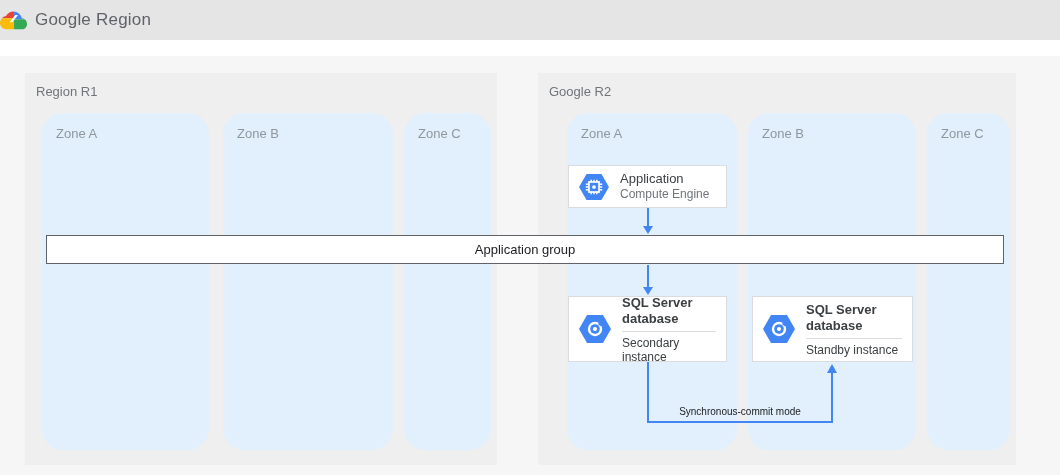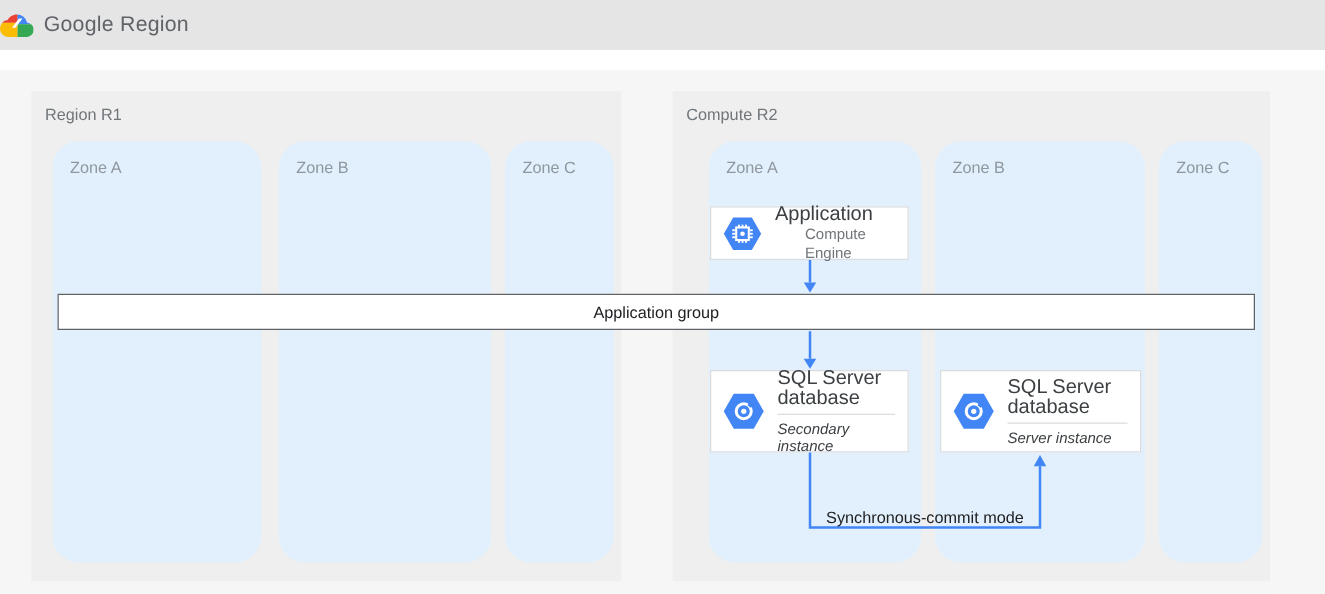--- a/index.html
+++ b/index.html
@@ -38,31 +38,31 @@
   .band-label { font-size:13px; color:#202124; }
 
   
   .node-card { position:absolute; background:#fff; border:1px solid #dadce0; z-index:4;
                display:flex; align-items:center; padding:0 10px 0 9px; }
   #app-card { left:568px; top:109px; width:159px; height:43px; }
   #sql-card-secondary { left:568px; top:240px; width:159px; height:66px; }
   #sql-card-standby   { left:752px; top:240px; width:161px; height:66px; }
   .card-icon { flex:0 0 auto; display:block; }
   .card-body { flex:1 1 auto; margin-left:10px; min-width:0; }
-  .card-title { font-size:16px; line-height:16px; color:#3c4043; font-weight:500; }
-  .card-title.reg { font-weight:400; }
-  .card-subtitle { font-size:12px; line-height:15px; color:#70757a;margin-left:24px; }
+  .card-title { font-size:13px; line-height:16px; color:#3c4043; font-weight:500; }
+  .card-title.reg { font-weight:700; }
+  .card-subtitle { font-size:12px; line-height:15px; color:#70757a; }
   .card-divider { border-top:1px solid #dadce0; margin:4px 0 4px; }
-  .card-instance { font-size:12px; line-height:14px; color:#3c4043; font-weight:500;font-style:italic; }
+  .card-instance { font-size:12px; line-height:14px; color:#3c4043; font-weight:500; }
 
   
   .connector-layer { position:absolute; top:0; left:0; width:1060px; height:435px;
                      z-index:5; pointer-events:none; }
   .sync-label { position:absolute; left:648px; top:350px; width:184px; text-align:center;
-                font-size:13px; color:#202124; z-index:6; }
+                font-size:10px; color:#202124; z-index:6; }
 </style>
 </head>
 <body>
 
 <div class="app">
 
   <div class="header">
     <div class="logo">
       <svg width="27" height="19" viewBox="0 4 24 16">
         <defs>
@@ -82,21 +82,21 @@
       <span class="logo-product">Region</span>
     </div>
   </div>
 
   <div class="canvas">
 
     <div class="region" id="region-r1">
       <div class="region-label">Region R1</div>
     </div>
     <div class="region" id="region-r2">
-      <div class="region-label">Compute R2</div>
+      <div class="region-label">Google R2</div>
     </div>
 
     <div class="zone" id="zone-r1-a">
       <div class="zone-label">Zone A</div>
     </div>
     <div class="zone" id="zone-r1-b">
       <div class="zone-label">Zone B</div>
     </div>
     <div class="zone" id="zone-r1-c">
       <div class="zone-label">Zone C</div>
@@ -160,21 +160,21 @@
       <svg class="card-icon" width="34" height="30" viewBox="0 0 34 30">
         <polygon points="9,1 25,1 33,15 25,29 9,29 1,15" fill="#4285f4"></polygon>
         <circle cx="17" cy="15" r="7.2" fill="#ffffff"></circle>
         <circle cx="17" cy="15" r="4.8" fill="#4285f4"></circle>
         <circle cx="17" cy="15" r="2.1" fill="#ffffff"></circle>
         <rect x="20.5" y="9.2" width="3.4" height="2.2" fill="#4285f4" transform="rotate(40 22 10)"></rect>
       </svg>
       <div class="card-body">
         <div class="card-title reg">SQL Server database</div>
         <div class="card-divider"></div>
-        <div class="card-instance">Server instance</div>
+        <div class="card-instance">Standby instance</div>
       </div>
     </div>
 
     <svg class="connector-layer" width="1060" height="435" viewBox="0 0 1060 435">
 
       <g>
         <line x1="648" y1="152" x2="648" y2="170" stroke="#4285f4" stroke-width="2"></line>
         <polygon points="643,170 653,170 648,178" fill="#4285f4"></polygon>
       </g>
 

